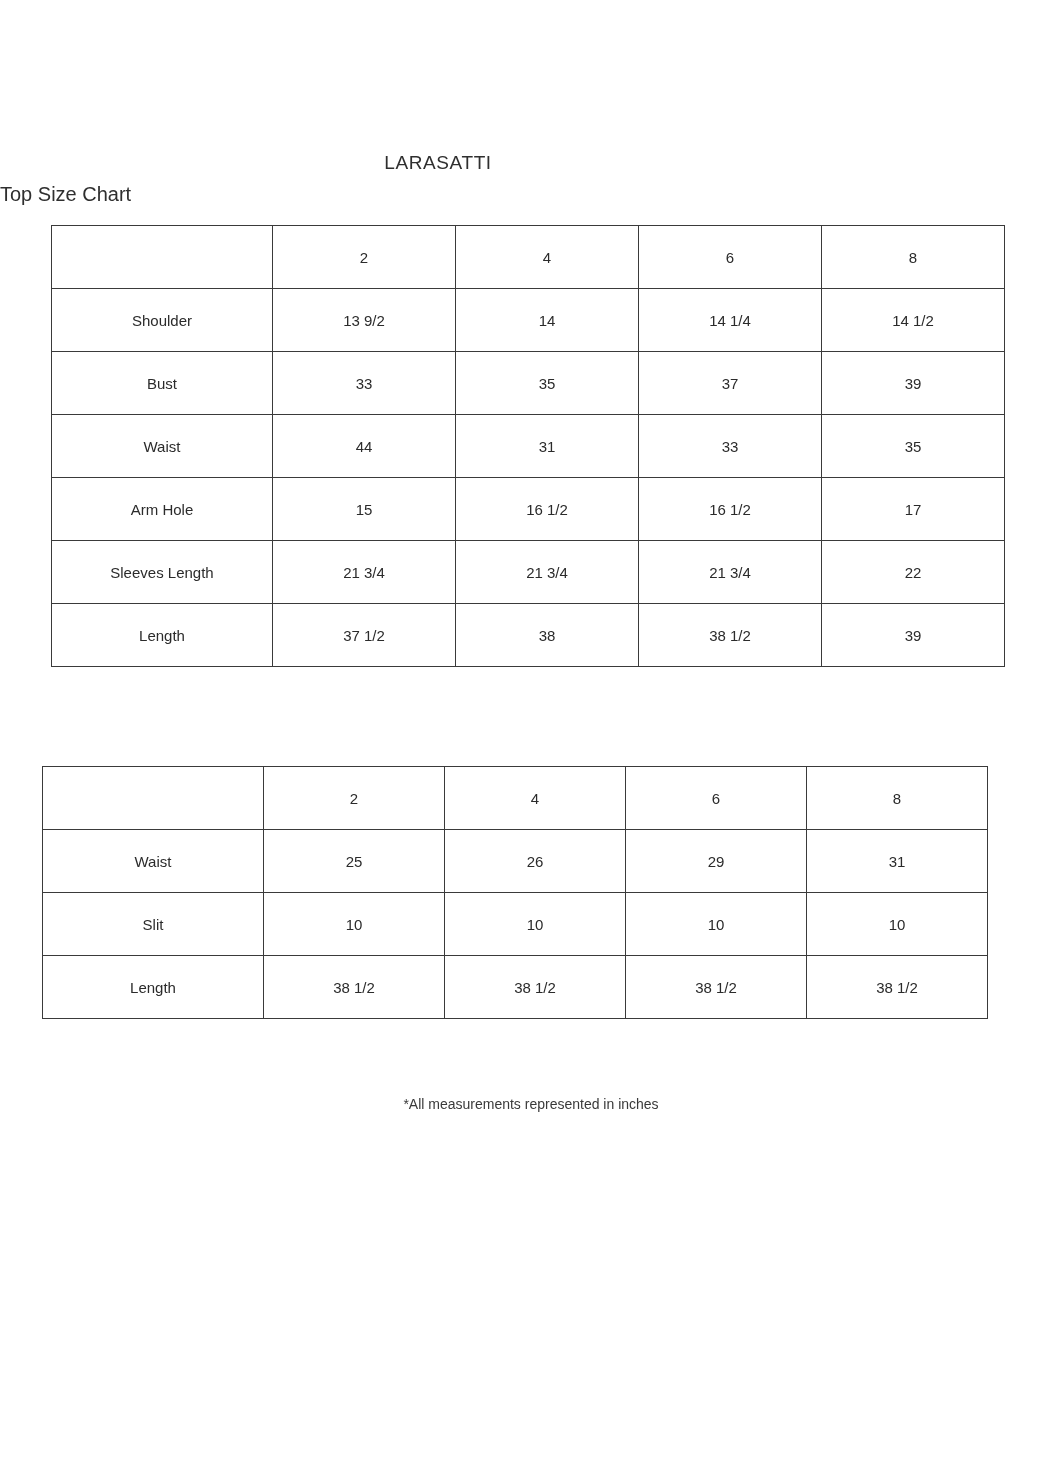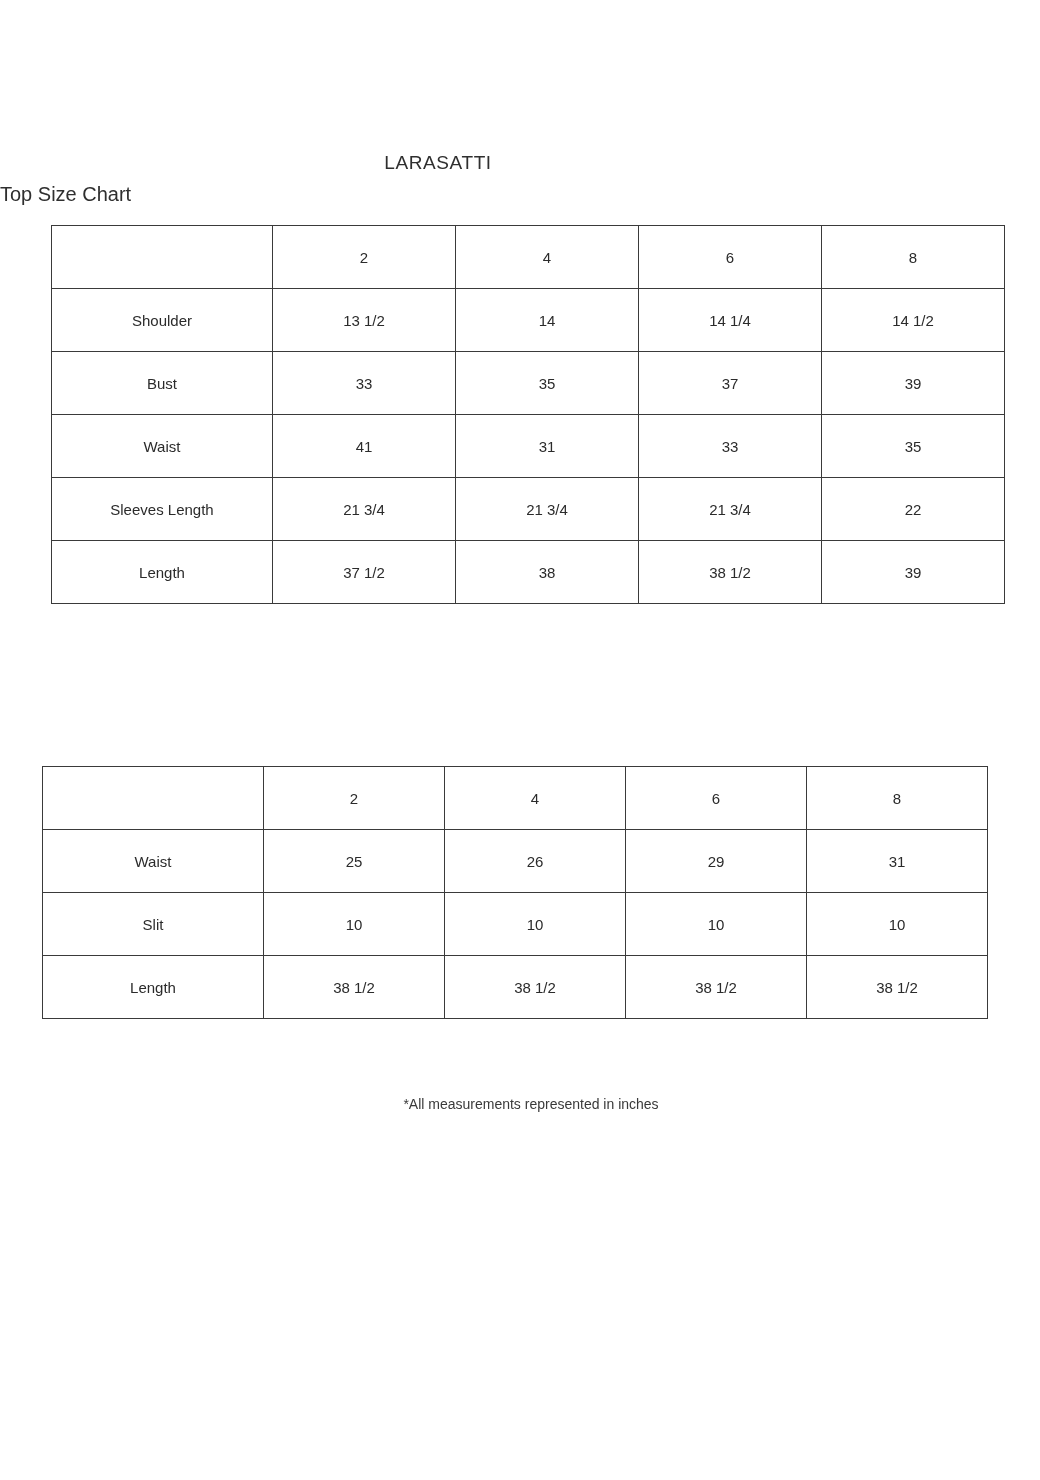--- a/index.html
+++ b/index.html
@@ -108,38 +108,45 @@
     <tbody>
       <tr>
         <td class="label-col"></td>
         <td class="val-col">2</td>
         <td class="val-col">4</td>
         <td class="val-col">6</td>
         <td class="val-col">8</td>
       </tr>
       <tr>
         <td class="label-col">Shoulder</td>
-        <td class="val-col">13 1/2</td>
+        <td class="val-col">13 9/2</td>
         <td class="val-col">14</td>
         <td class="val-col">14 1/4</td>
         <td class="val-col">14 1/2</td>
       </tr>
       <tr>
         <td class="label-col">Bust</td>
         <td class="val-col">33</td>
         <td class="val-col">35</td>
         <td class="val-col">37</td>
         <td class="val-col">39</td>
       </tr>
       <tr>
         <td class="label-col">Waist</td>
-        <td class="val-col">41</td>
+        <td class="val-col">44</td>
         <td class="val-col">31</td>
         <td class="val-col">33</td>
         <td class="val-col">35</td>
+      </tr>
+      <tr>
+        <td class="label-col">Arm Hole</td>
+        <td class="val-col">15</td>
+        <td class="val-col">16 1/2</td>
+        <td class="val-col">16 1/2</td>
+        <td class="val-col">17</td>
       </tr>
       <tr>
         <td class="label-col">Sleeves Length</td>
         <td class="val-col">21 3/4</td>
         <td class="val-col">21 3/4</td>
         <td class="val-col">21 3/4</td>
         <td class="val-col">22</td>
       </tr>
       <tr>
         <td class="label-col">Length</td>

